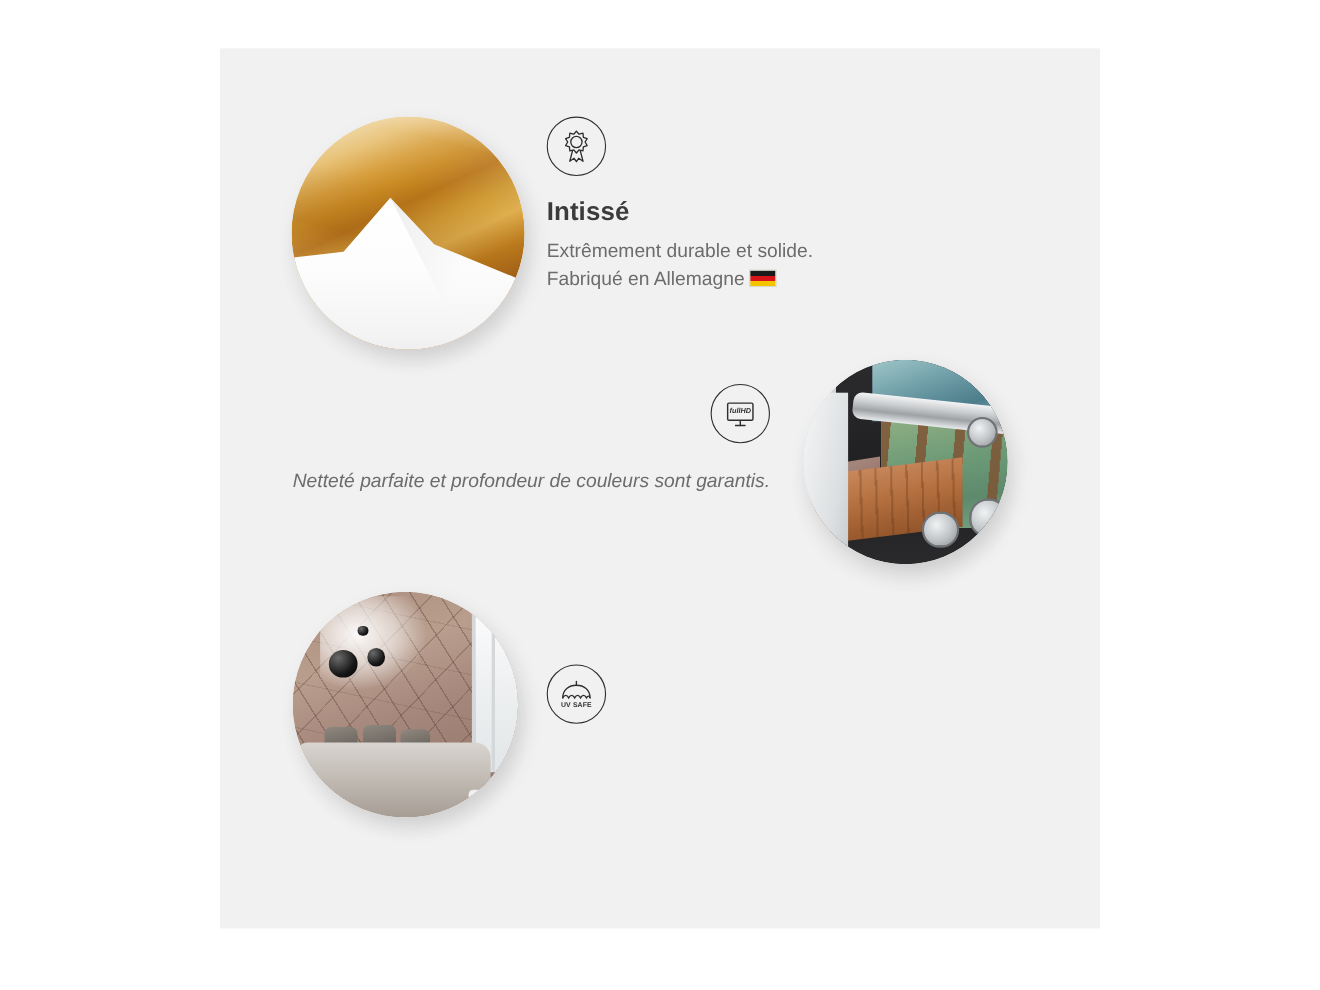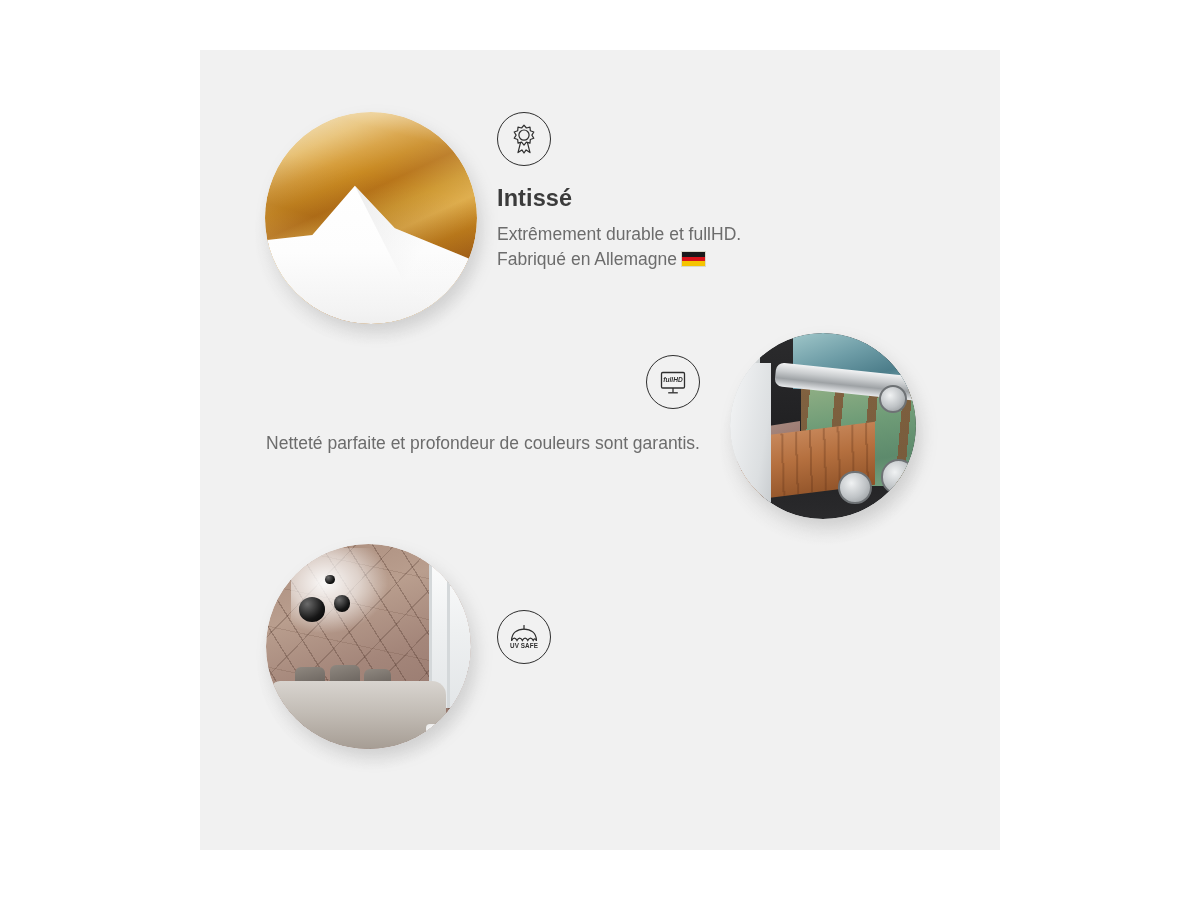--- a/index.html
+++ b/index.html
@@ -12,21 +12,21 @@
     height: 900px;
     position: relative;
     font-family: "Liberation Sans", sans-serif;
     overflow: hidden;
   }
 
   
   #panel {
     position: absolute;
     left: 200px;
-    top: 50px;
+    top: 44px;
     width: 800px;
     height: 800px;
     background: #f1f1f1;
   }
 
   
   .feature {
     position: absolute;
   }
 
@@ -256,21 +256,21 @@
                    L10.7 17.5 L7.2 16.3 L9.1 13.1 L7.2 10.0 L10.7 8.8 L11.0 5.1
                    L14.6 6.0 Z"></path>
           <circle cx="17" cy="13.1" r="5.1"></circle>
           <path d="M13.6 20.4 L11.0 30.6 L14.9 27.9 L17 31.0 L19.1 27.9 L23.0 30.6 L20.4 20.4"></path>
         </g>
       </svg>
     </div>
 
     <p class="feat-title">Intissé</p>
 
-    <p class="feat-desc" style="margin-top:9px;"><span>Extrêmement durable et fullHD.
+    <p class="feat-desc" style="margin-top:9px;"><span>Extrêmement durable et solide.
 Fabriqué en Allemagne</span><span class="flag-de"></span></p>
   </div>
 
   <div class="shadow-blob" style="left:520px; top:300px; width:205px; height:195px;"></div>
 
   <div class="photo-circle" style="left:530px; top:283px; width:186px; height:186px;">
     <div class="inner">
       <div class="pr-base"></div>
       <div class="pr-dark"></div>
       <div class="pr-sky"></div>
@@ -292,21 +292,21 @@
         <g fill="none" stroke="#2e2e2e" stroke-width="1.3">
           <rect x="6.5" y="8.5" width="23" height="15.5" rx="1.2"></rect>
           <path d="M18 24 L18 28.5"></path>
           <path d="M13.2 28.8 L22.8 28.8"></path>
         </g>
         <text x="18" y="17.6" text-anchor="middle" font-family="'Liberation Sans', sans-serif" font-size="6.6" font-style="italic" font-weight="700" fill="#2e2e2e">fullHD</text>
       </svg>
     </div>
 
 
-    <p class="feat-desc" style="margin-top:10px;">Netteté parfaite et profondeur de couleurs sont garantis.</p>
+    <p class="feat-desc" style="margin-top:10px;font-style:italic;">Netteté parfaite et profondeur de couleurs sont garantis.</p>
   </div>
 
   <div class="shadow-blob" style="left:58px; top:510px; width:222px; height:210px;"></div>
 
   <div class="photo-circle" style="left:66px; top:494px; width:205px; height:205px;">
     <div class="inner">
       <div class="lr-wall"></div>
       <div class="lr-lines"></div>
       <div class="lr-highlight"></div>
       <div class="lr-dot d1"></div>

